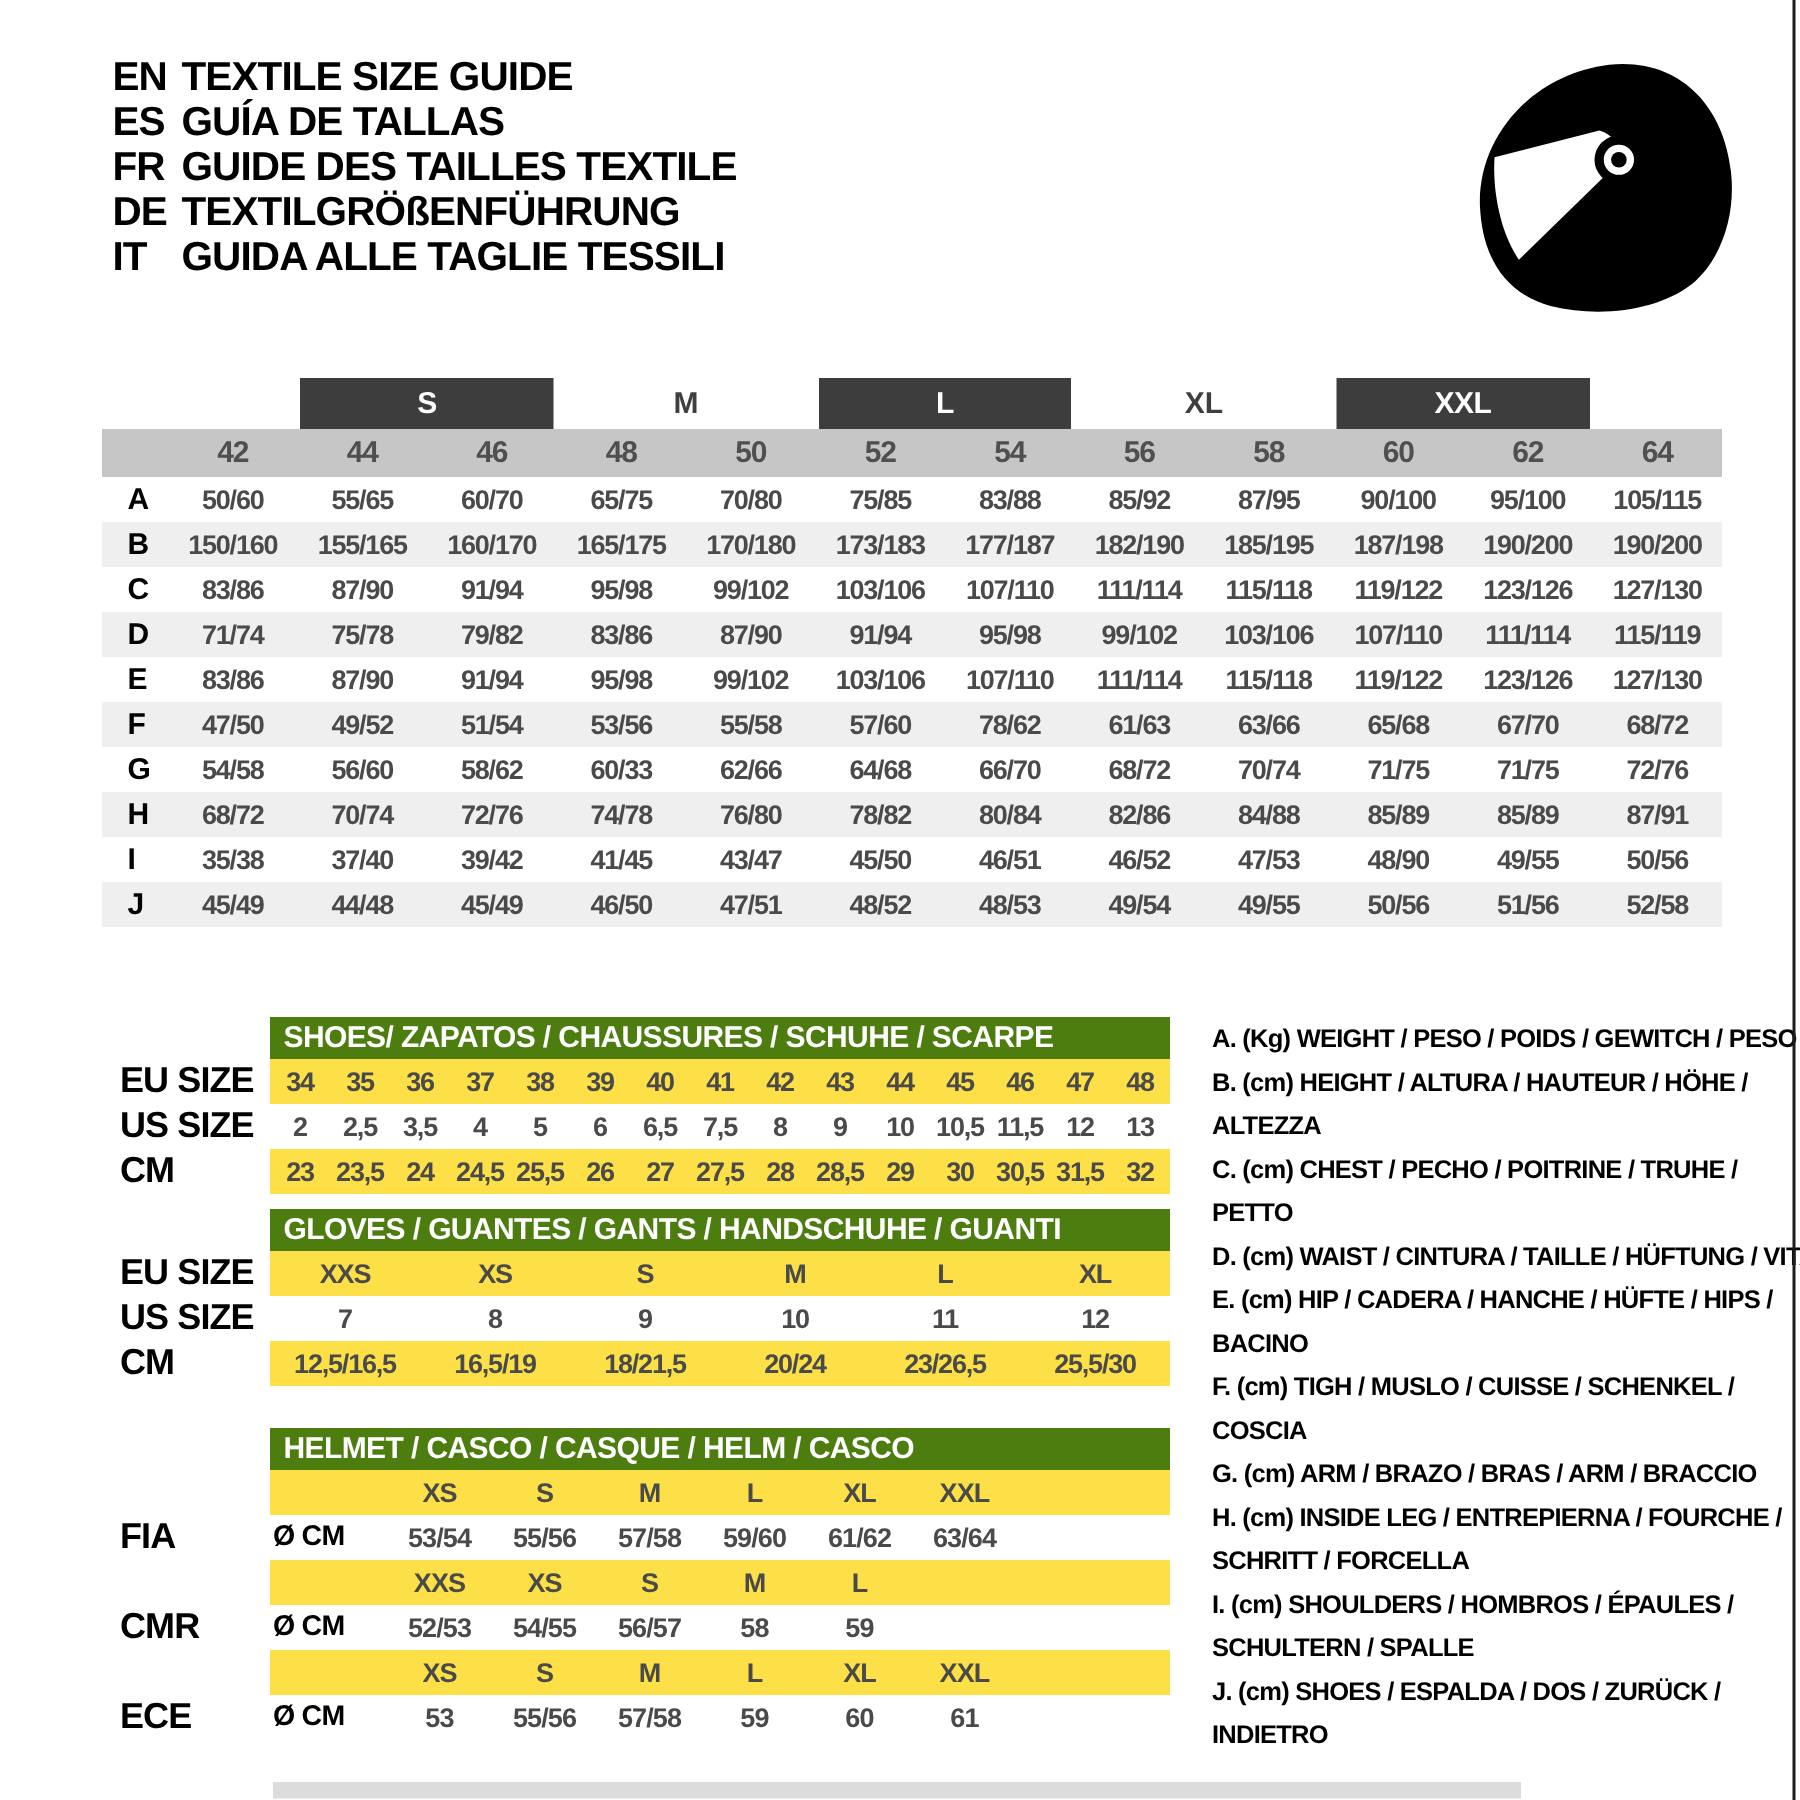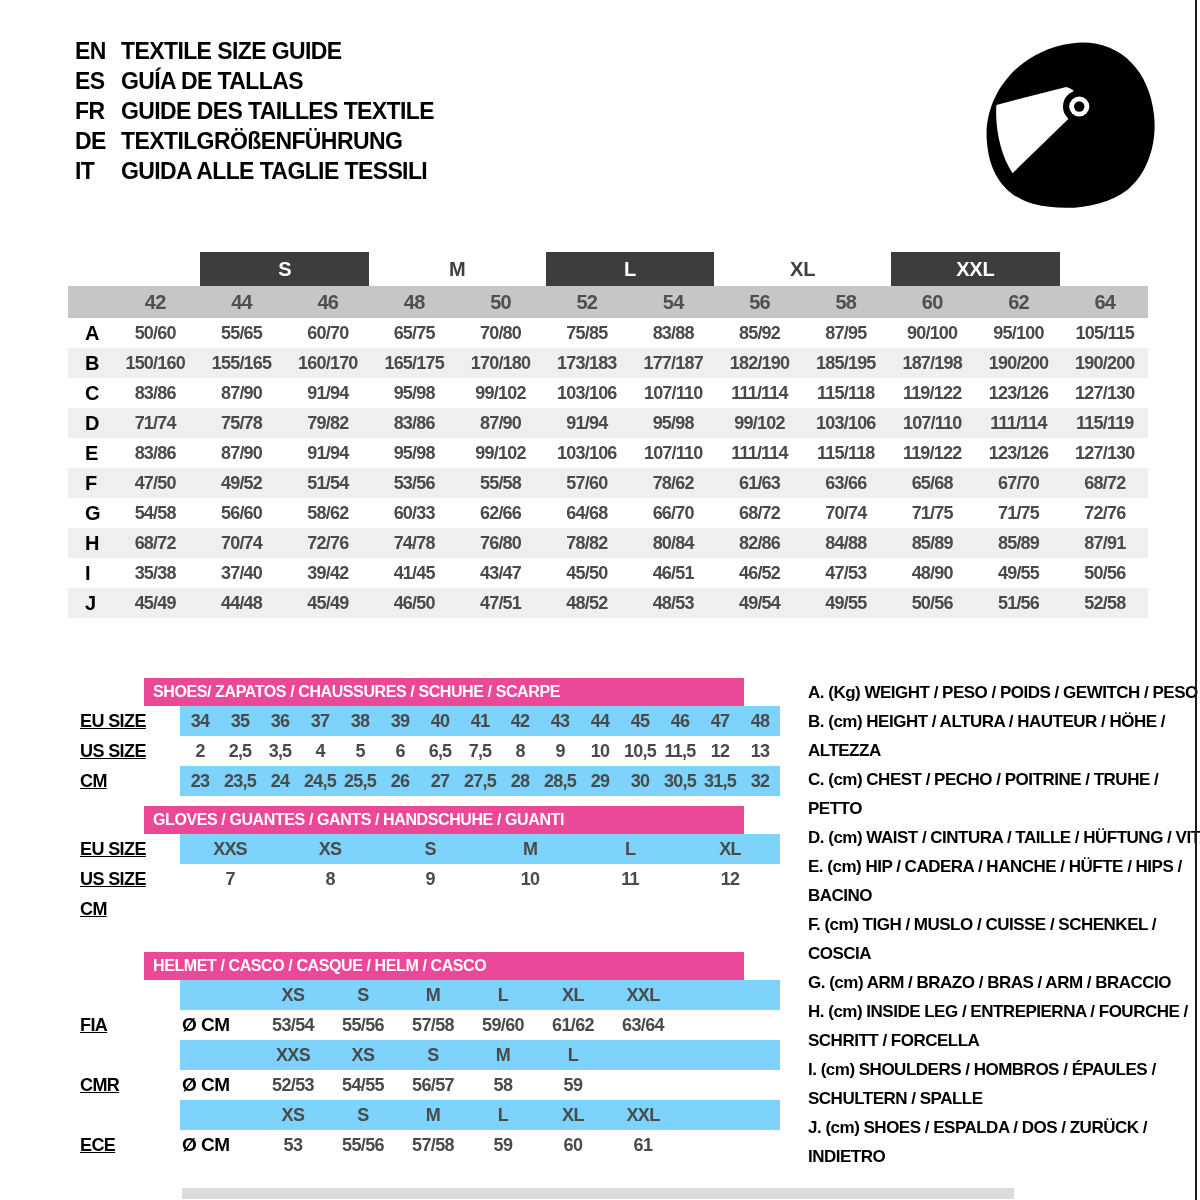--- a/index.html
+++ b/index.html
@@ -3,21 +3,21 @@
 <meta charset="utf-8">
 <style>
   * { margin:0; padding:0; box-sizing:border-box; }
   html,body { background:#fff; }
   body {
     width:1200px; height:1200px; position:relative; overflow:hidden;
     font-family:"Liberation Sans", sans-serif; color:#000;
   }
 
   
-  #langList { left:75px; top:36px; position:absolute; font-weight:bold; font-size:23px; line-height:30px; letter-spacing:-0.6px; }
+  #langList { left:75px; top:36px; position:absolute; font-weight:bold; font-size:27px; line-height:30px; letter-spacing:-0.6px; }
   .lang-row { display:flex; }
   .lang-code { width:46px; flex:none; }
 
   
   #helmetIcon { position:absolute; left:972px; top:36px; width:195px; height:180px; }
 
   
   #mainTable { position:absolute; left:68px; top:252px; width:1080px; }
   .mt-grid { display:grid; grid-template-columns:44px repeat(12,1fr); }
   .mt-header { height:34px; align-items:stretch; }
@@ -26,27 +26,27 @@
   .size-plain { color:#3f3f3f; font-weight:bold; font-size:20px; display:flex; align-items:center; justify-content:center; }
   .mt-numbers { height:32px; background:#c6c6c6; }
   .mt-num { font-weight:bold; font-size:20px; color:#4f4f4f; letter-spacing:-0.8px; }
   .mt-row { height:30px; }
   .mt-row.alt { background:#efefef; }
   .mt-letter { display:flex; align-items:center; justify-content:flex-start; padding-left:17px; font-weight:bold; font-size:20px; color:#000; }
   .mt-val { font-weight:bold; font-size:18px; color:#4a4a4a; letter-spacing:-0.8px; white-space:nowrap; }
 
   
   .section { position:absolute; left:68px; width:712px; }
-  .sec-bar { margin-left:76px; width:600px; height:28px; background:#ec4899; color:#fff; font-weight:bold; font-size:16px; display:flex; align-items:center; padding-left:9px; letter-spacing:-0.4px; white-space:nowrap; }
+  .sec-bar { margin-left:112px; width:600px; height:28px; background:#4d7c0f; color:#fff; font-weight:bold; font-size:20px; display:flex; align-items:center; padding-left:9px; letter-spacing:-0.4px; white-space:nowrap; }
   .sec-row { display:flex; height:30px; align-items:stretch; }
-  .sec-label { width:112px; flex:none; padding-left:12px; font-weight:bold; font-size:18px; display:flex; align-items:center; letter-spacing:-0.6px; white-space:nowrap;text-decoration:underline; }
+  .sec-label { width:112px; flex:none; padding-left:12px; font-weight:bold; font-size:24px; display:flex; align-items:center; letter-spacing:-0.6px; white-space:nowrap; }
   .sec-cells { width:600px; display:grid; }
   .cols15 { grid-template-columns:repeat(15,1fr); }
   .cols6  { grid-template-columns:repeat(6,1fr); }
-  .band { background:#7dd3fc; }
+  .band { background:#fde047; }
   .sec-val { font-weight:bold; font-size:18px; color:#4a4a4a; letter-spacing:-0.8px; white-space:nowrap; }
 
   
   .helm-cells { width:600px; display:flex; }
   .helm-unit { width:78px; flex:none; display:flex; align-items:center; font-weight:bold; font-size:19px; color:#000; letter-spacing:-0.5px; padding-left:2px; }
   .helm-col { width:70px; flex:none; display:flex; align-items:center; justify-content:center; font-weight:bold; font-size:18px; color:#4a4a4a; letter-spacing:-0.6px; white-space:nowrap; }
 
   
   #legend { position:absolute; left:792px; top:678px; width:406px; font-weight:bold; font-size:17px; line-height:29px; letter-spacing:-0.5px;margin-left:16px; }
 
@@ -347,20 +347,28 @@
         <div class="cellc sec-val">7</div>
         <div class="cellc sec-val">8</div>
         <div class="cellc sec-val">9</div>
         <div class="cellc sec-val">10</div>
         <div class="cellc sec-val">11</div>
         <div class="cellc sec-val">12</div>
       </div>
     </div>
     <div class="sec-row">
       <div class="sec-label">CM</div>
+      <div class="sec-cells cols6 band">
+        <div class="cellc sec-val">12,5/16,5</div>
+        <div class="cellc sec-val">16,5/19</div>
+        <div class="cellc sec-val">18/21,5</div>
+        <div class="cellc sec-val">20/24</div>
+        <div class="cellc sec-val">23/26,5</div>
+        <div class="cellc sec-val">25,5/30</div>
+      </div>
     </div>
   </div>
 <div class="section" id="helmetSection" style="top:952px">
     <div class="sec-bar">HELMET / CASCO / CASQUE / HELM / CASCO</div>
     <div class="sec-row">
       <div class="sec-label"></div>
       <div class="helm-cells band">
         <div class="helm-unit"></div>
         <div class="helm-col">XS</div>
         <div class="helm-col">S</div>

